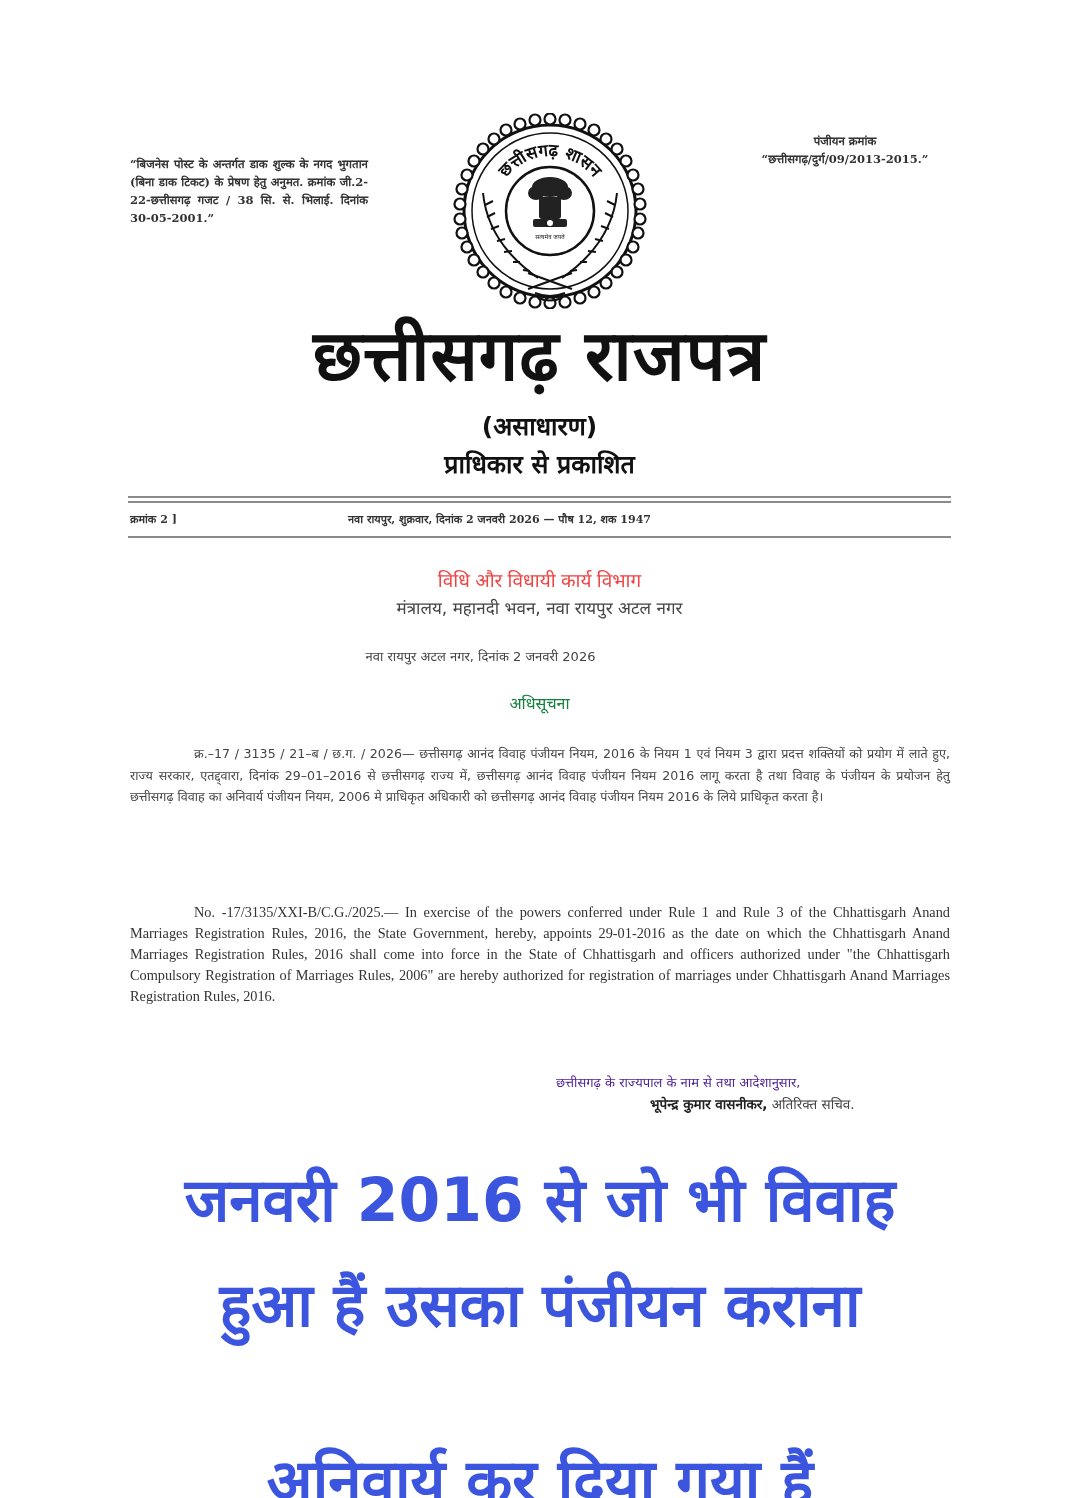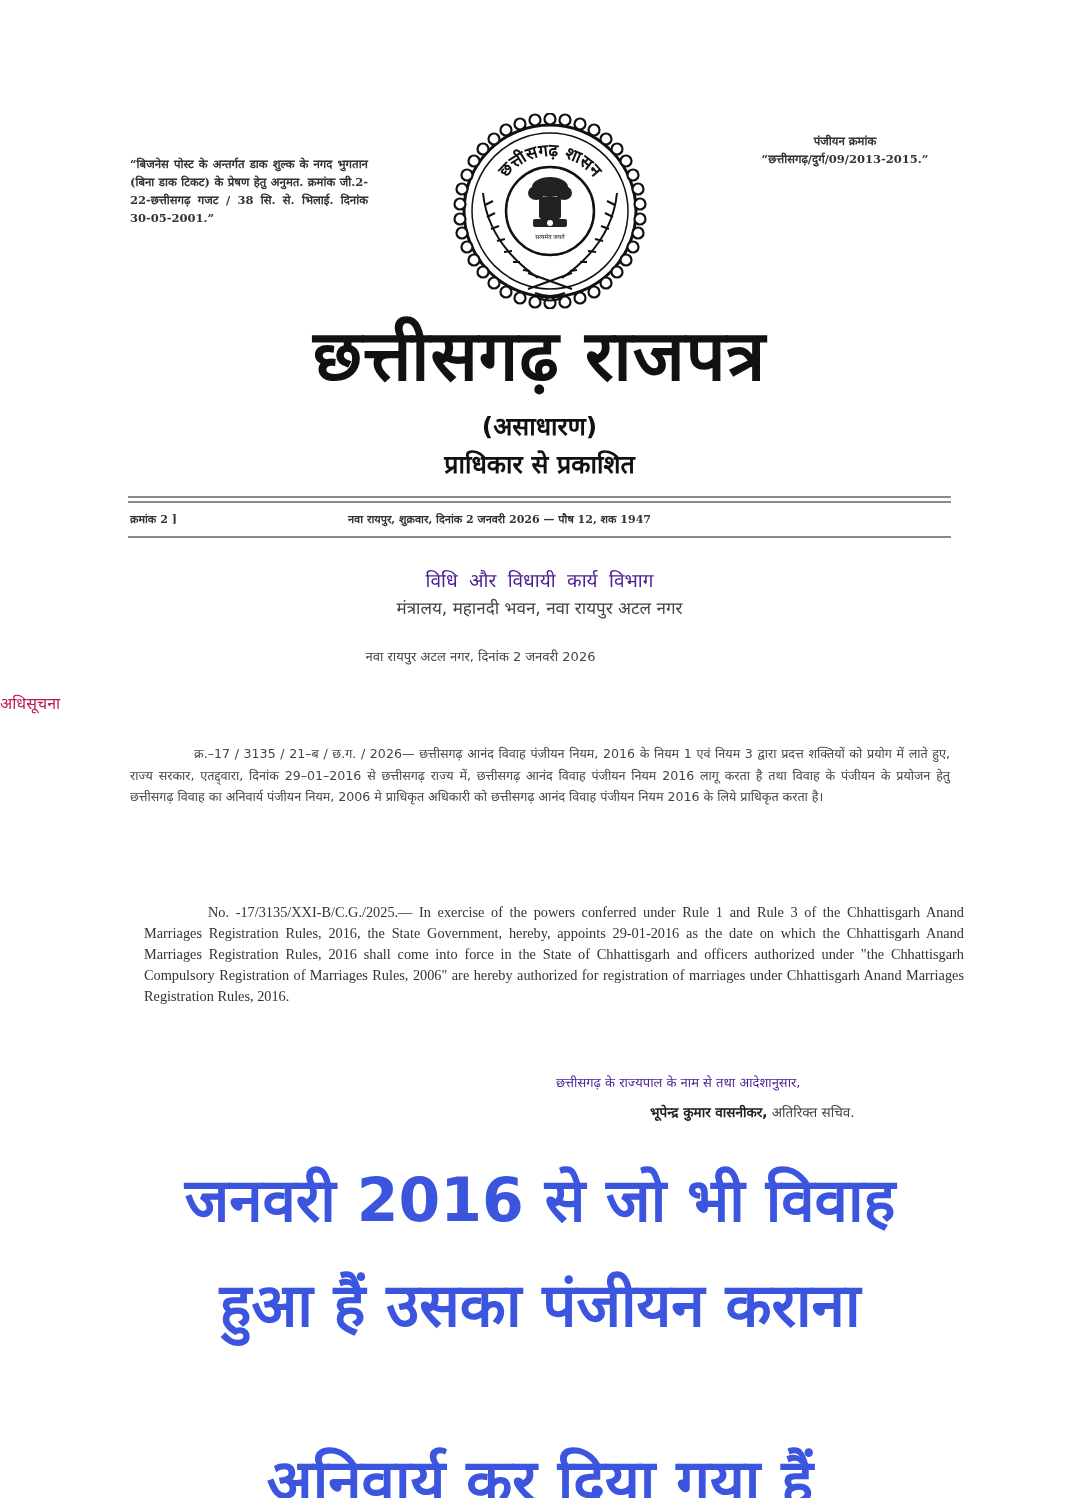--- a/index.html
+++ b/index.html
@@ -20,34 +20,34 @@
   .masthead {
     left:0; width:1079px; top:305px; text-align:center;
     font-size:70px; font-weight:bold; font-family:"DejaVu Sans", sans-serif; color:#111;
     letter-spacing:1px;
   }
   .extraordinary { left:0; width:1079px; top:400px; text-align:center; font-size:25px; font-weight:bold; font-family:"DejaVu Sans", sans-serif; color:#111;margin-top:8px; }
   .authority { left:0; width:1079px; top:446px; text-align:center; font-size:25px; font-weight:bold; font-family:"DejaVu Sans", sans-serif; color:#111; }
   .rule { left:128px; width:823px; height:2px; background:#8a8a8a; }
   .issue-no { left:130px; top:511px; font-size:11px; font-weight:bold; color:#333; }
   .issue-date { left:348px; top:511px; font-size:11px; font-weight:bold; color:#333; }
-  .dept { left:0; width:1079px; top:567px; text-align:center; font-size:19px; font-family:Liberation Mono, monospace; color:#4c1d95; }
+  .dept { left:0; width:1079px; top:567px; text-align:center; font-size:19px; font-family:Liberation Sans, sans-serif; color:#ef4444; }
   .address { left:0; width:1079px; top:596px; text-align:center; font-size:17px; font-family:"DejaVu Sans", sans-serif; color:#444; }
   .place-date { left:0; width:865px; top:647px; text-align:center; font-size:13px; font-family:"DejaVu Sans", sans-serif; color:#444;padding-left:48px; }
-  .notif { left:0; width:1079px; top:692px; font-size:16px; font-family:"DejaVu Sans", sans-serif; color:#be185d; }
+  .notif { left:0; width:1079px; top:692px; text-align:center; font-size:16px; font-family:"DejaVu Sans", sans-serif; color:#15803d; }
   .para-hi {
     left:130px; top:743px; width:820px; font-size:12.6px; line-height:21.5px;
     text-align:justify; text-indent:64px; font-family:"DejaVu Sans", sans-serif; color:#444;
   }
   .para-en {
     left:130px; top:902px; width:820px; font-size:14.3px; line-height:21px;
-    text-align:justify; text-indent:64px; font-family:"Liberation Serif", serif; color:#333;margin-left:14px;
+    text-align:justify; text-indent:64px; font-family:"Liberation Serif", serif; color:#333;
   }
   .sig1 { left:556px; top:1073px; font-size:13px; font-family:"DejaVu Sans", sans-serif; color:#4c1d95; }
-  .sig2 { left:650px; top:1095px; font-size:13.5px; font-family:"DejaVu Sans", sans-serif; color:#444;margin-top:8px; }
+  .sig2 { left:650px; top:1095px; font-size:13.5px; font-family:"DejaVu Sans", sans-serif; color:#444; }
   .sig2 b { color:#222; }
   .banner {
     left:60px; width:960px; text-align:center; color:#3b55de;
     font-family:"DejaVu Sans", sans-serif; font-weight:bold; font-size:60px; line-height:100px;
   }
 </style>
 </head>
 <body>
 
 <div class="abs postal">“बिजनेस पोस्ट के अन्तर्गत डाक शुल्क के नगद भुगतान (बिना डाक टिकट) के प्रेषण हेतु अनुमत. क्रमांक जी.2-22-छत्तीसगढ़ गजट / 38 सि. से. भिलाई. दिनांक 30-05-2001.”</div>

